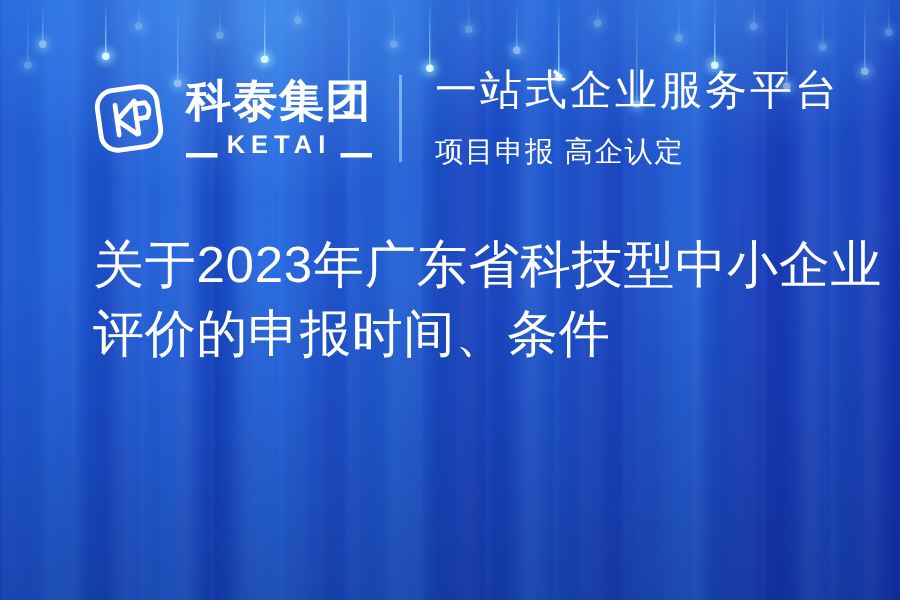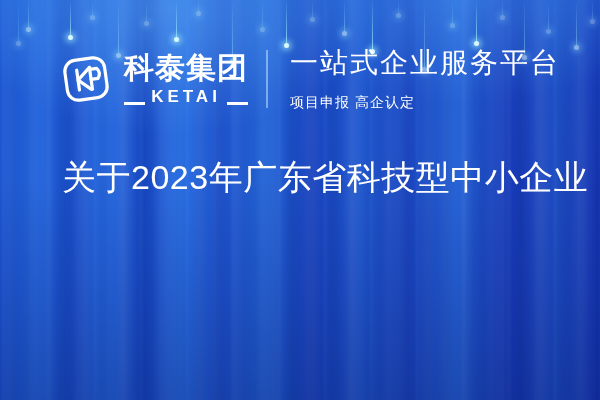--- a/index.html
+++ b/index.html
@@ -190,21 +190,21 @@
     justify-content: flex-end;
   }
   .tagline-main {
     font-size: 28px;
     color: #ffffff;
     letter-spacing: 2px;
     line-height: 1.15;
     white-space: nowrap;
   }
   .tagline-sub {
-    font-size: 14px;
+    font-size: 19px;
     color: #ffffff;
     letter-spacing: 1px;
     line-height: 1.3;
     margin-top: 14px;
     white-space: nowrap;
   }
 
   
   .headline {
     position: absolute;
@@ -289,15 +289,16 @@
 
     <div class="tagline">
       <span class="tagline-main">一站式企业服务平台</span>
       <span class="tagline-sub">项目申报 高企认定</span>
     </div>
 
   </div>
 
   <div class="headline">
     <div class="headline-line">关于2023年广东省科技型中小企业</div>
+    <div class="headline-line">评价的申报时间、条件</div>
   </div>
 
 </div>
 
 </body></html>

